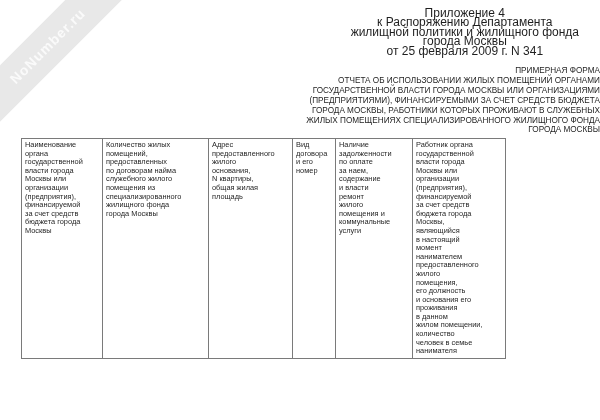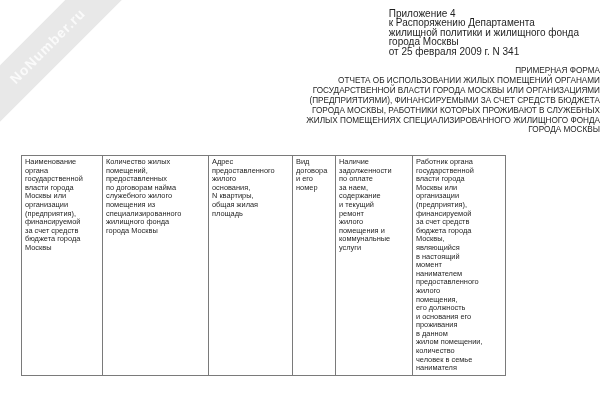--- a/index.html
+++ b/index.html
@@ -29,43 +29,42 @@
     font-size: 14px;
     font-weight: bold;
     letter-spacing: 1px;
     color: #fafafa;
     user-select: none;
   }
   .ref-block {
     position: absolute;
     top: 9px;
     right: 21px;
-    text-align: left;
-    font-size: 10px;
+    text-align: center;
+    font-size: 12px;
     line-height: 9.4px;
     white-space: pre-line;
   }
   .title-block {
     position: absolute;
     top: 66px;
     left: 20px;
     width: 580px;
     text-align: right;
     font-size: 8.2px;
     line-height: 9.9px;
     white-space: pre-line;
   }
   table.form-table {
     position: absolute;
     left: 21px;
     top: 138px;
     border-collapse: collapse;
     table-layout: fixed;
     height: 220px;
-    margin-top: 17px;
   }
   table.form-table td {
     border: 1px solid #7a7a7a;
     vertical-align: top;
     padding: 2px 2px 2px 3px;
     font-size: 7.4px;
     line-height: 8.6px;
     white-space: pre-line;
     overflow: hidden;
   }
@@ -131,21 +130,21 @@
 площадь</td>
       <td>Вид
 договора
 и его
 номер</td>
       <td>Наличие
 задолженности
 по оплате
 за наем,
 содержание
-и текущий
+и власти
 ремонт
 жилого
 помещения и
 коммунальные
 услуги</td>
       <td>Работник органа
 государственной
 власти города
 Москвы или
 организации

